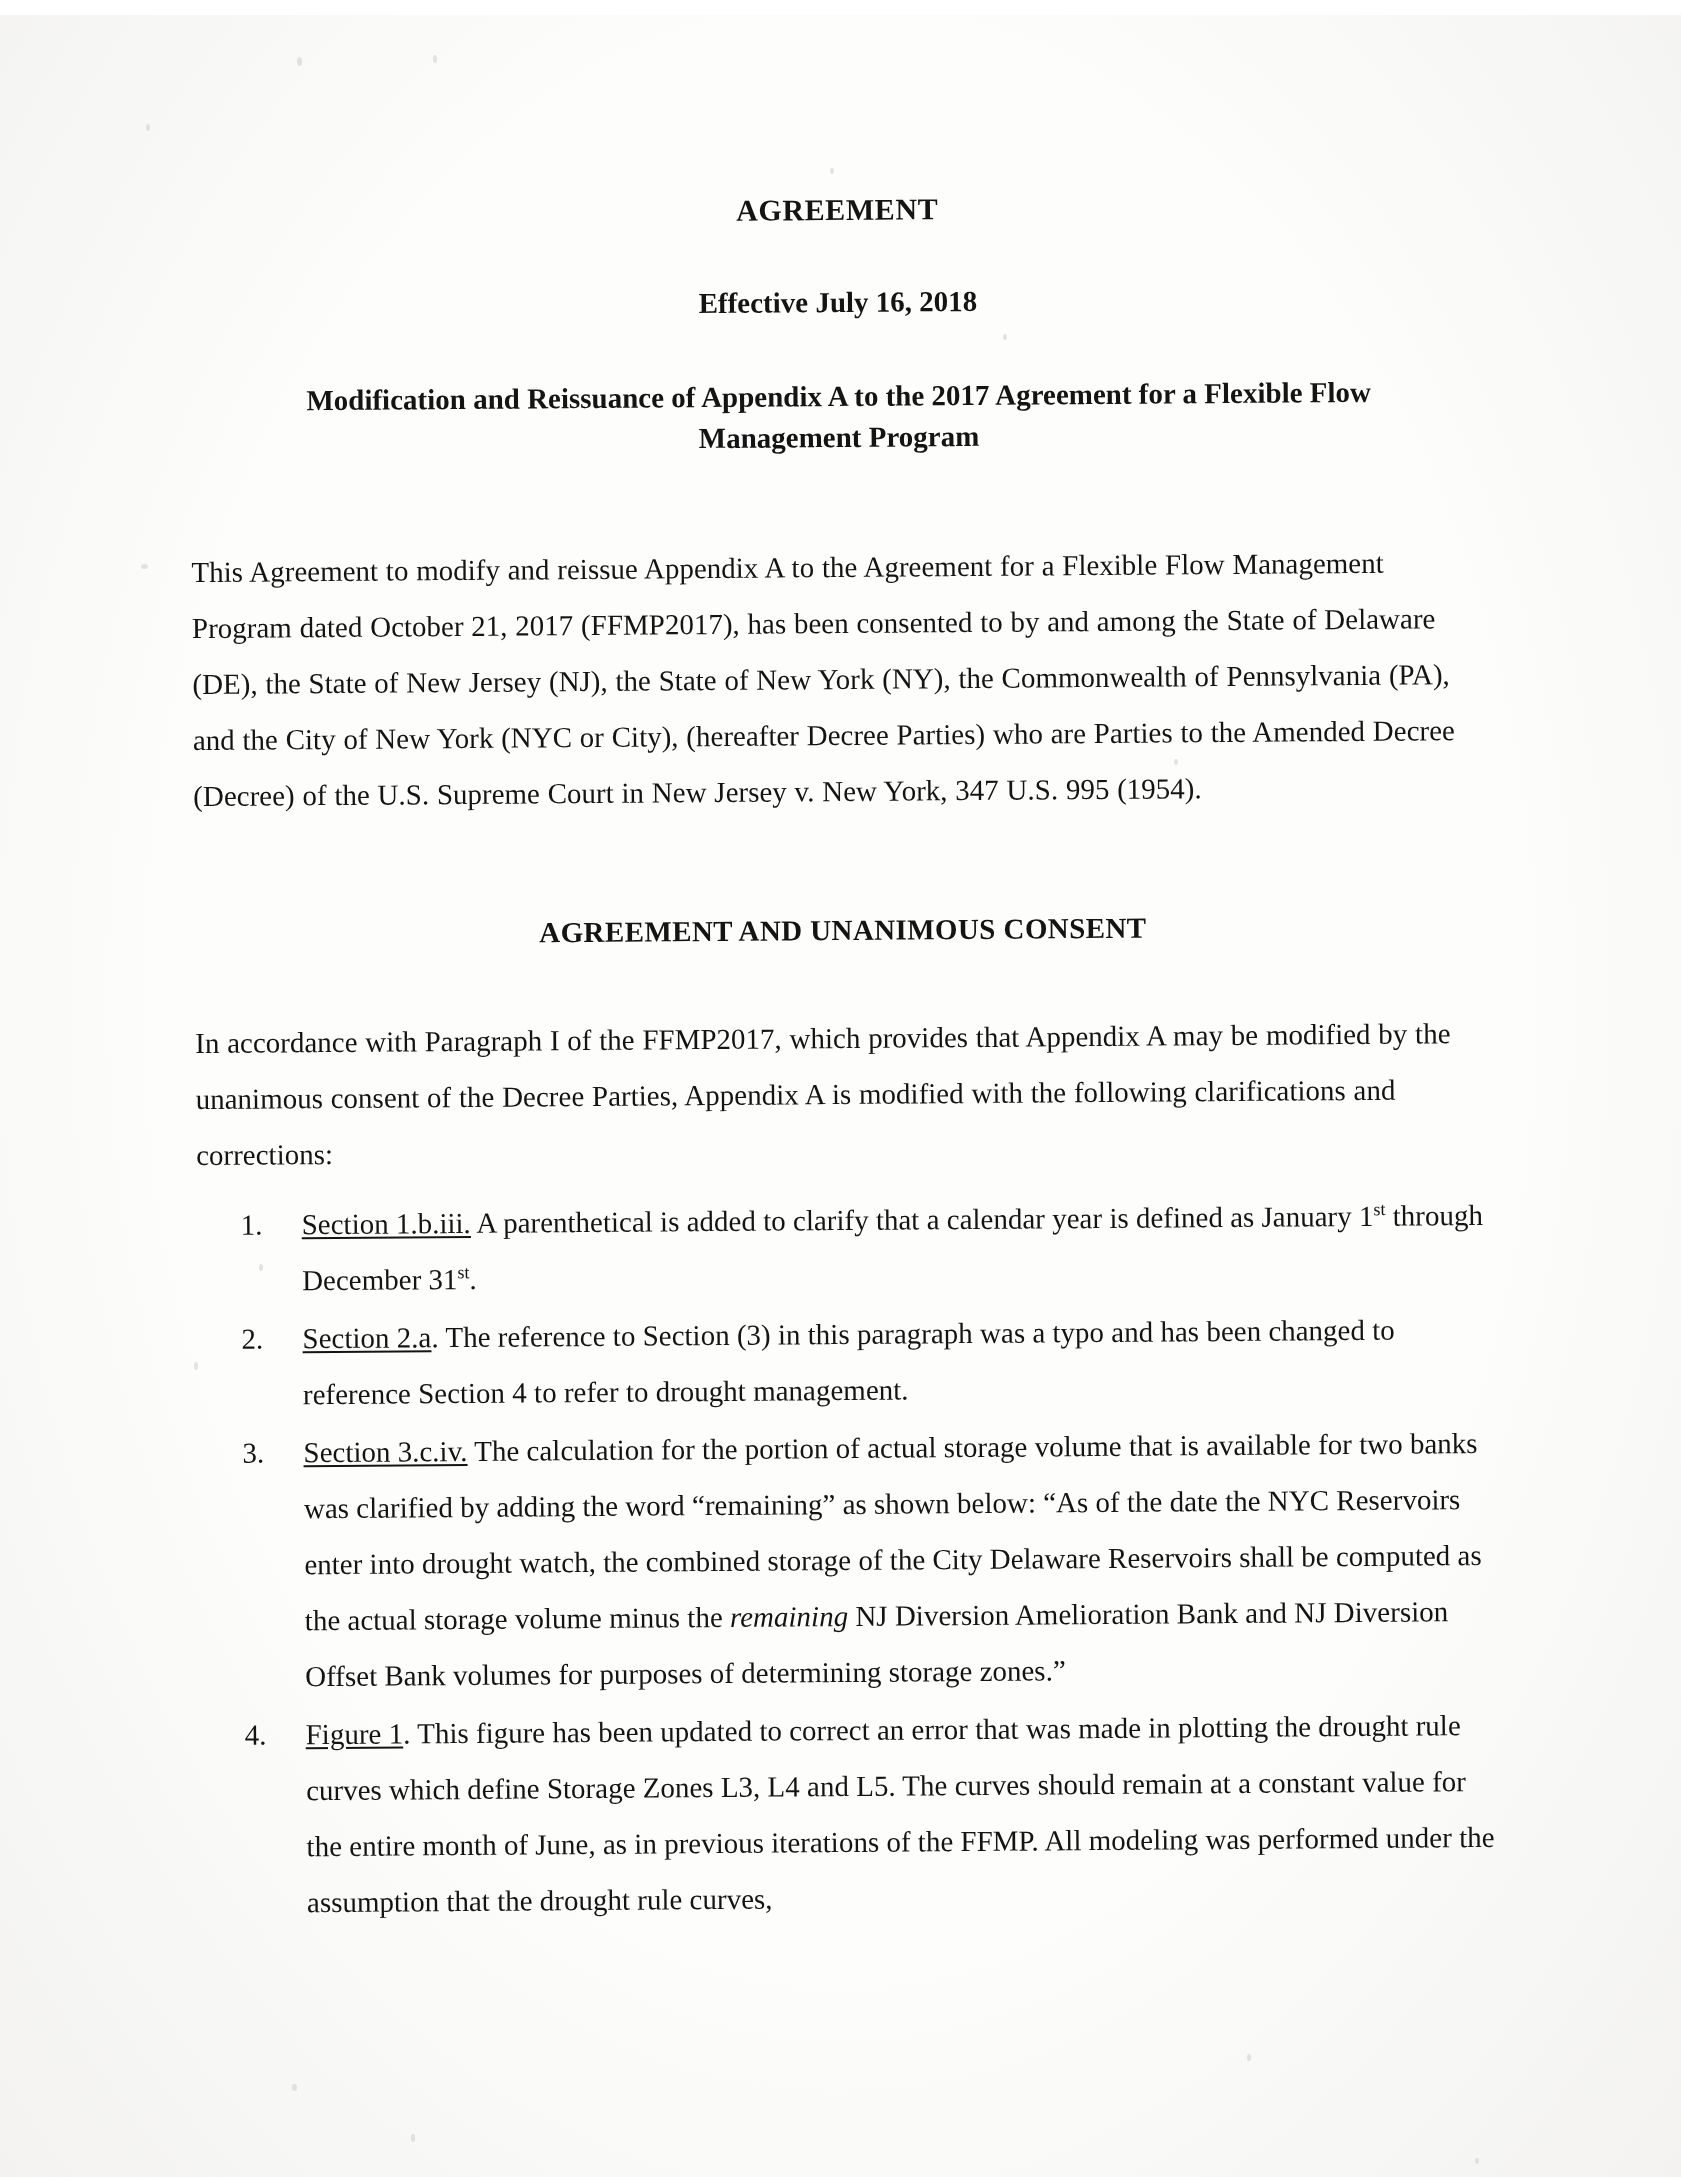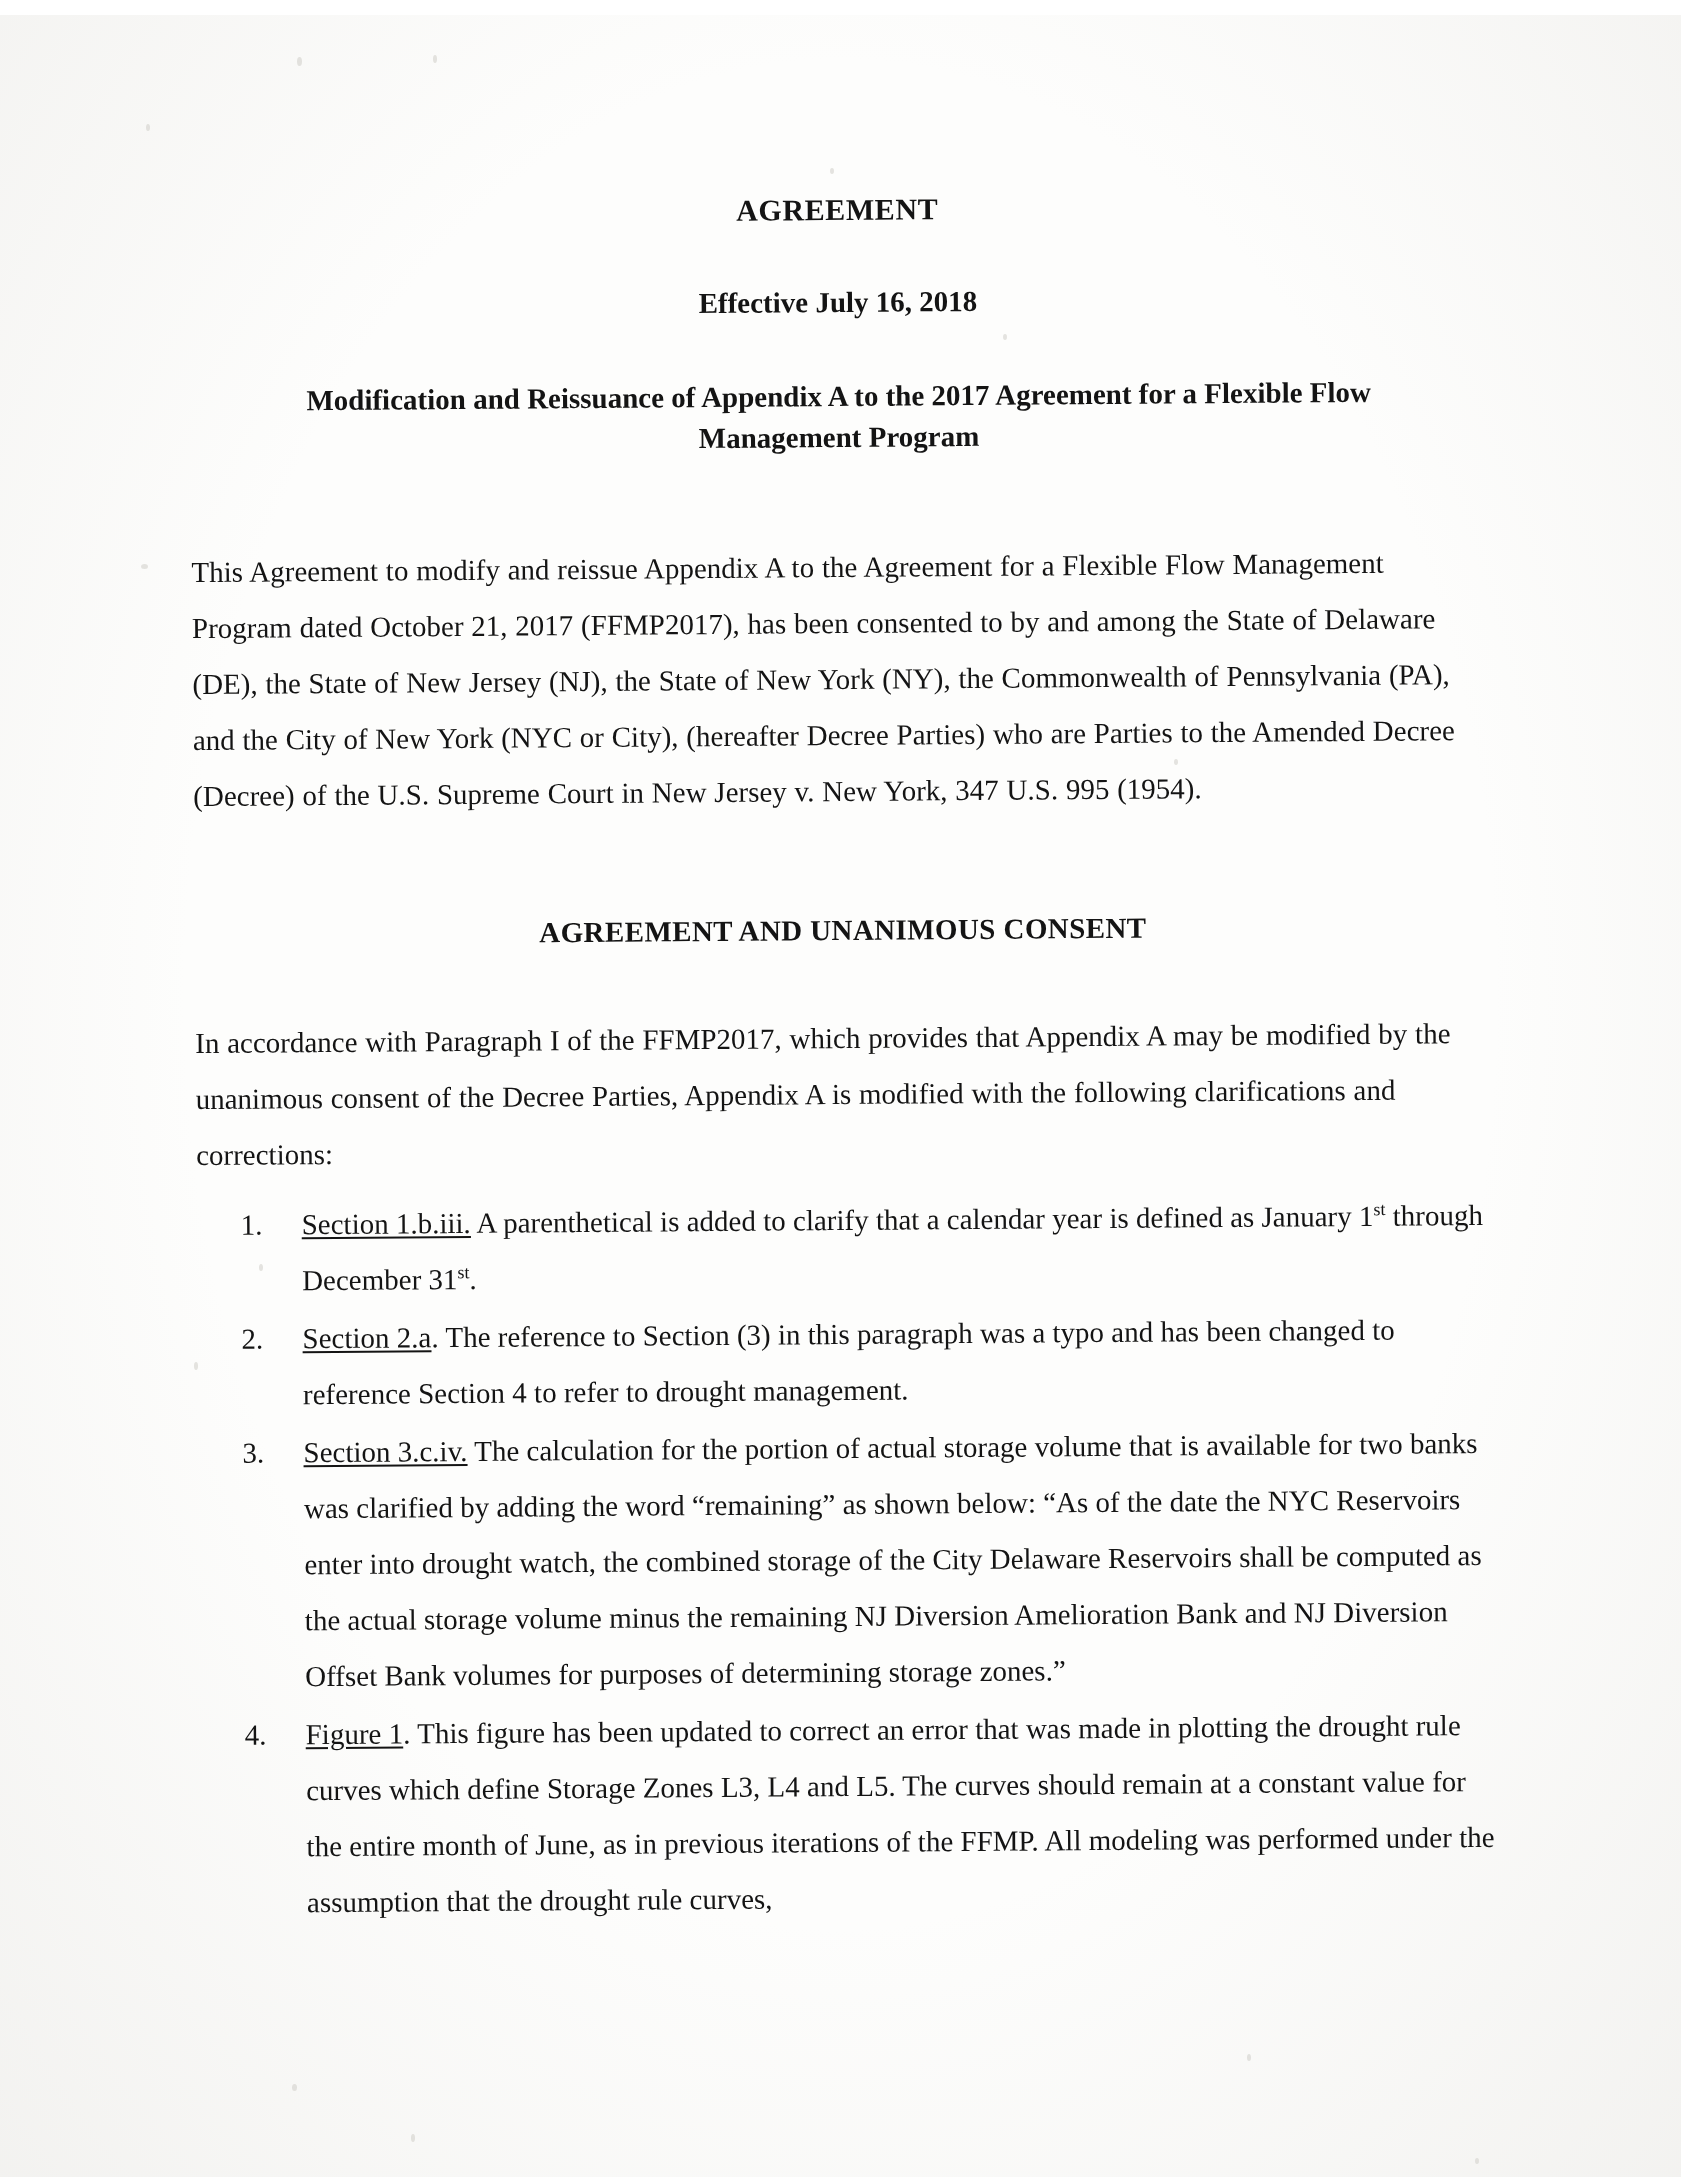--- a/index.html
+++ b/index.html
@@ -113,21 +113,21 @@
     top: 0;
     width: 46px;
     text-align: left;
   }
 
   .ref {
     text-decoration: underline;
     text-underline-offset: 3px;
   }
 
-  .ital { }
+  .ital { font-style: italic; }
 
   sup {
     font-size: .62em;
     vertical-align: super;
     line-height: 0;
   }
 </style>
 </head>
 <body>
 

